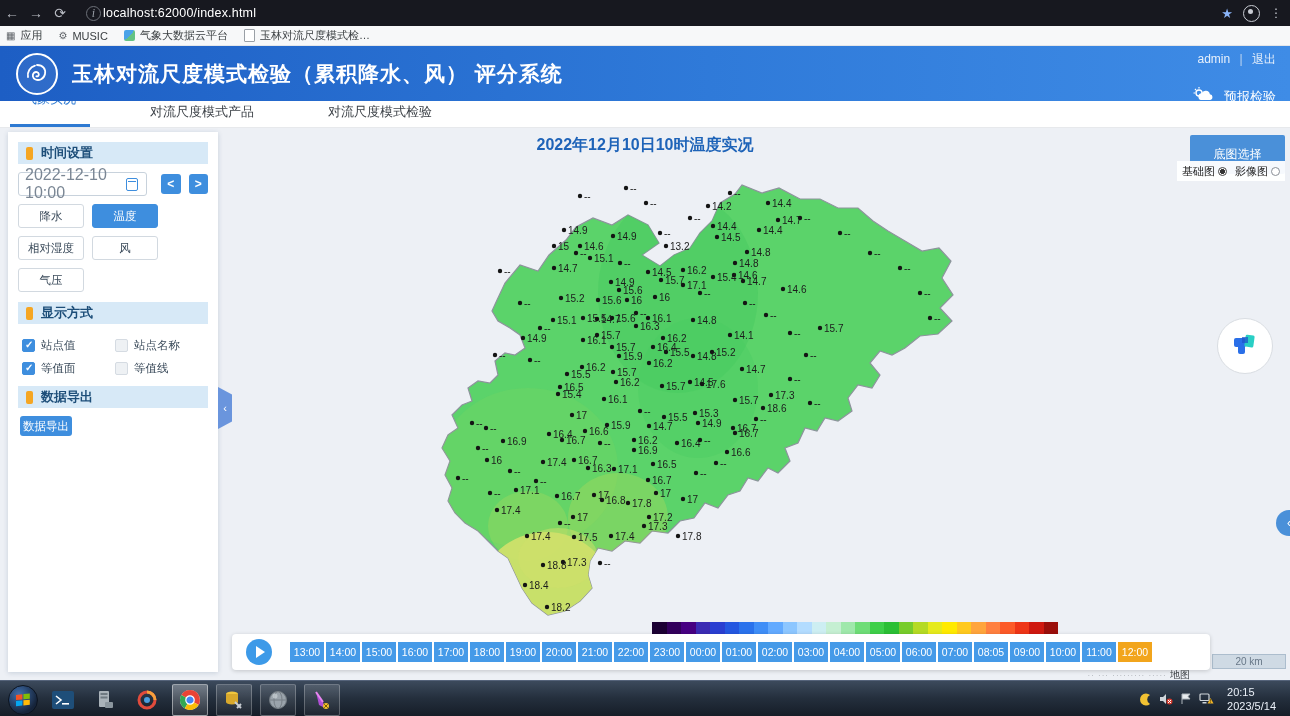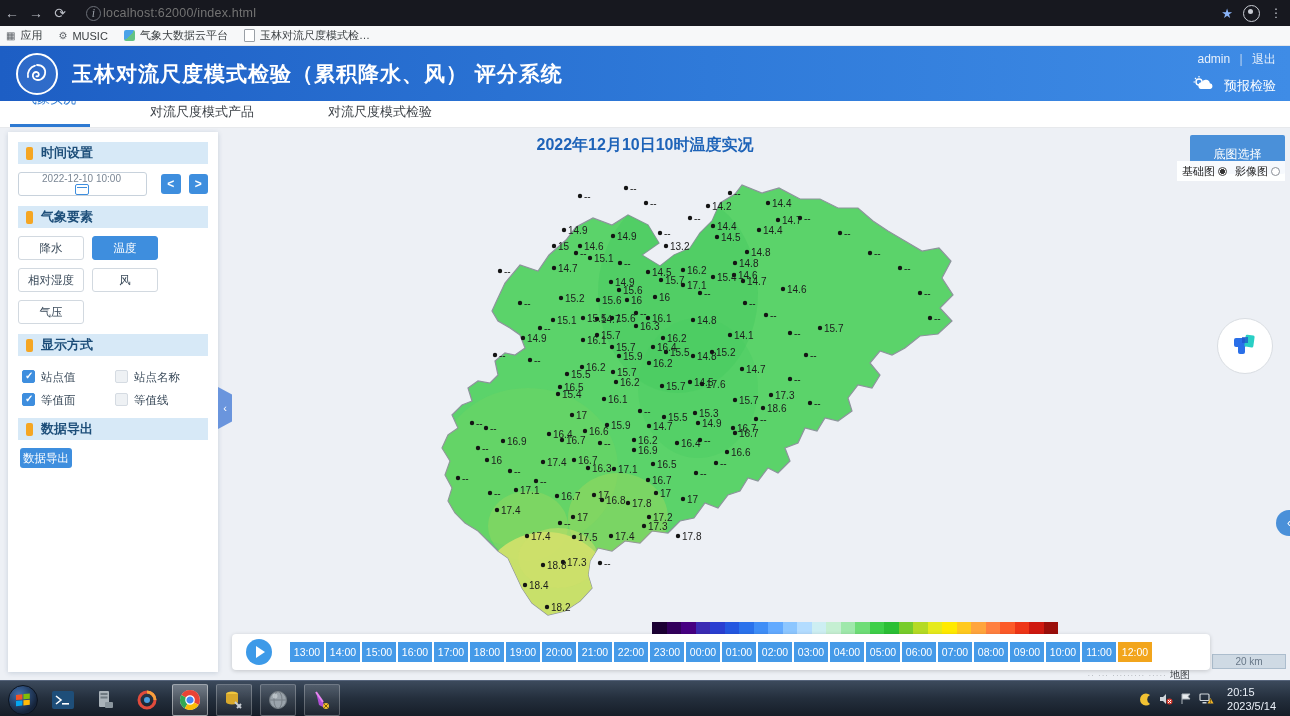--- a/index.html
+++ b/index.html
@@ -3,68 +3,68 @@
 <meta charset="utf-8">
 <style>
   html,body{margin:0;padding:0;}
   body{width:1290px;height:716px;overflow:hidden;position:relative;background:#fff;
        font-family:"Liberation Sans",sans-serif;-webkit-font-smoothing:antialiased;}
 
   
   .browser-bar{height:26px;background:#17181f;display:flex;align-items:center;color:#c9ccd3;font-size:13px;}
   .nav-glyph{width:24px;text-align:center;font-size:14px;color:#b9bcc4;cursor:pointer;}
   .url-info{margin:0 2px 0 14px;font-size:12px;color:#9aa0a8;border:1px solid #6c7078;border-radius:50%;width:13px;height:13px;line-height:13px;text-align:center;font-style:italic;font-family:"Liberation Serif",serif;}
-  .url-text{font-size:12.5px;color:#737373;letter-spacing:.2px;}
+  .url-text{font-size:12.5px;color:#ffffff;letter-spacing:.2px;}
   .browser-right{margin-left:auto;display:flex;align-items:center;gap:10px;padding-right:8px;}
   .star{color:#8ab4f8;font-size:13px;}
   .avatar-c{width:15px;height:15px;border:1.5px solid #c9ccd3;border-radius:50%;position:relative;}
   .avatar-c:after{content:"";position:absolute;left:4px;top:3px;width:5px;height:5px;border-radius:50%;background:#c9ccd3;}
   .kebab{color:#c9ccd3;font-size:12px;letter-spacing:0;}
 
   .bookmarks-bar{height:19px;background:#f7f8f9;border-bottom:1px solid #e4e6e9;display:flex;align-items:center;padding-left:6px;gap:16px;font-size:11px;color:#3c4043;}
   .bm-item{display:flex;align-items:center;gap:5px;cursor:pointer;}
   .bm-ic{font-size:10px;color:#5f6368;line-height:1;}
   .bm-ic-img{width:11px;height:11px;border-radius:2px;background:linear-gradient(135deg,#4aa3e8 50%,#63c284 50%);display:inline-block;}
   .bm-ic-page{width:9px;height:11px;border:1px solid #9aa0a6;border-radius:1px;background:#fff;display:inline-block;}
 
   
   .app-header{height:55px;background:linear-gradient(90deg,#1d5ec4,#2f7ad9 55%,#3f8ce6);display:flex;align-items:center;position:relative;}
   .logo-circle{width:38px;height:38px;border:2px solid #fff;border-radius:50%;margin-left:16px;display:flex;align-items:center;justify-content:center;background:rgba(255,255,255,.08);}
   .app-title{color:#fff;font-size:21px;font-weight:bold;margin-left:14px;letter-spacing:1px;}
   .header-right{position:absolute;right:14px;top:5px;text-align:right;color:#e7f0fb;}
   .admin-line{font-size:12px;}
   .admin-line .sep{margin:0 6px;color:#bcd4ef;}
-  .fc-line{margin-top:8px;font-size:13px;color:#fff;display:flex;align-items:center;justify-content:flex-end;gap:8px;}
+  .fc-line{margin-top:19px;font-size:13px;color:#fff;display:flex;align-items:center;justify-content:flex-end;gap:8px;}
 
   
   .tab-bar{height:26px;background:#fff;border-bottom:1px solid #e7e9ec;display:flex;align-items:flex-end;padding-left:10px;gap:46px;}
   .tab{font-size:13px;color:#3a3f45;padding:0 14px 6px 14px;cursor:pointer;}
   .tab.active{color:#2e7ad2;border-bottom:3px solid #2e7ad2;padding-bottom:16px;}
 
   
   .content{position:relative;height:552px;background:#edf0f5;overflow:hidden;}
   .map-title{position:absolute;top:7px;left:0;width:100%;text-align:center;font-size:16px;font-weight:bold;color:#1e63b8;}
 
   
   .sidebar{position:absolute;left:8px;top:4px;width:210px;height:540px;background:#fff;box-shadow:0 1px 5px rgba(30,60,100,.18);}
   .sec-head{margin:10px 10px 0 10px;height:22px;background:#d7e9f7;display:flex;align-items:center;}
   .sec-mark{width:7px;height:13px;border-radius:2px;background:#f5a623;margin-left:8px;}
   .sec-label{font-size:13px;font-weight:bold;color:#1d4e79;margin-left:8px;}
   .date-row{margin:8px 10px 0 10px;display:flex;align-items:center;}
-  .date-input{width:116px;height:22px;border:1px solid #c8d2dc;border-radius:3px;background:#fff;display:flex;align-items:center;font-size:10px;color:#7a8694;padding:0 8px 0 6px;justify-content:space-between;flex-direction:column;}
+  .date-input{width:116px;height:22px;border:1px solid #c8d2dc;border-radius:3px;background:#fff;display:flex;align-items:center;font-size:16px;color:#7a8694;padding:0 8px 0 6px;justify-content:space-between;}
   .cal-ic{width:12px;height:11px;border:1.5px solid #3e8ede;border-radius:2px;position:relative;}
   .cal-ic:after{content:"";position:absolute;left:1px;top:2px;right:1px;border-top:1.5px solid #3e8ede;}
   .step-btn{width:20px;height:20px;background:#3e8ede;color:#fff;border-radius:3px;font-size:12px;font-weight:bold;display:flex;align-items:center;justify-content:center;cursor:pointer;}
   .step-prev{margin-left:14px;}
   .step-next{margin-left:8px;}
   .elem-wrap{margin:8px 10px 0 10px;display:flex;flex-wrap:wrap;gap:8px;}
   .elem-btn{height:22px;min-width:48px;padding:0 8px;background:#fff;border:1px solid #d2d9e0;border-radius:3px;font-size:11.5px;color:#3a4a5a;display:flex;align-items:center;justify-content:center;cursor:pointer;}
   .elem-btn.active{background:#3e8ede;border-color:#3e8ede;color:#fff;}
   .cb-grid{margin:6px 10px 0 14px;display:flex;flex-wrap:wrap;}
-  .cb-item{width:50%;display:flex;gap:6px;margin-top:8px;font-size:11.5px;color:#3a4a5a;cursor:pointer;}
+  .cb-item{width:50%;display:flex;align-items:center;gap:6px;margin-top:8px;font-size:11.5px;color:#3a4a5a;cursor:pointer;}
   .cb-box{width:13px;height:13px;border-radius:2px;background:#eef1f4;border:1px solid #d5dbe2;box-sizing:border-box;}
   .cb-box.checked{background:#3e8ede;border-color:#3e8ede;position:relative;}
   .cb-box.checked:after{content:"✓";position:absolute;left:2px;top:-1px;color:#fff;font-size:10px;font-weight:bold;}
   .export-btn{margin:8px 0 0 12px;width:52px;height:20px;background:#3e8ede;color:#fff;font-size:11.5px;border-radius:3px;display:flex;align-items:center;justify-content:center;cursor:pointer;}
   .collapse-handle{position:absolute;left:218px;top:259px;width:14px;height:42px;background:#6a95dd;clip-path:polygon(0 0,100% 18%,100% 82%,0 100%);color:#fff;font-size:11px;display:flex;align-items:center;justify-content:center;cursor:pointer;}
 
   
   .basemap-btn{position:absolute;right:5px;top:7px;width:95px;height:39px;background:#4a90d9;color:#fff;font-size:12px;display:flex;align-items:center;justify-content:center;border-radius:2px;cursor:pointer;}
   .basemap-opts{position:absolute;right:5px;top:33px;height:20px;background:rgba(255,255,255,.95);display:flex;align-items:center;gap:8px;padding:0 5px;font-size:11px;color:#222;}
   .radio-dot{width:9px;height:9px;border:1px solid #8a9097;border-radius:50%;box-sizing:border-box;display:inline-block;margin-left:3px;background:#fff;}
@@ -508,24 +508,20 @@
       <span class="sec-label">时间设置</span>
     </div>
     <div class="date-row">
       <div class="date-input">
         <span>2022-12-10 10:00</span>
         <span class="cal-ic"></span>
       </div>
       <div class="step-btn step-prev">&lt;</div>
       <div class="step-btn step-next">&gt;</div>
     </div>
-    <div class="sec-head">
-      <span class="sec-mark"></span>
-      <span class="sec-label">气象要素</span>
-    </div>
     <div class="elem-wrap" id="elem-wrap">
         <div class="elem-btn">降水</div>
         <div class="elem-btn active">温度</div>
         <div class="elem-btn">相对湿度</div>
         <div class="elem-btn">风</div>
         <div class="elem-btn">气压</div>
       </div>
     <div class="sec-head">
       <span class="sec-mark"></span>
       <span class="sec-label">显示方式</span>
@@ -644,21 +640,21 @@
         <div class="chip">22:00</div>
         <div class="chip">23:00</div>
         <div class="chip">00:00</div>
         <div class="chip">01:00</div>
         <div class="chip">02:00</div>
         <div class="chip">03:00</div>
         <div class="chip">04:00</div>
         <div class="chip">05:00</div>
         <div class="chip">06:00</div>
         <div class="chip">07:00</div>
-        <div class="chip">08:00</div>
+        <div class="chip">08:05</div>
         <div class="chip">09:00</div>
         <div class="chip">10:00</div>
         <div class="chip">11:00</div>
         <div class="chip active">12:00</div>
       </div>
   </div>
 </div>
 
 <div class="taskbar">
   <div class="start-orb">

